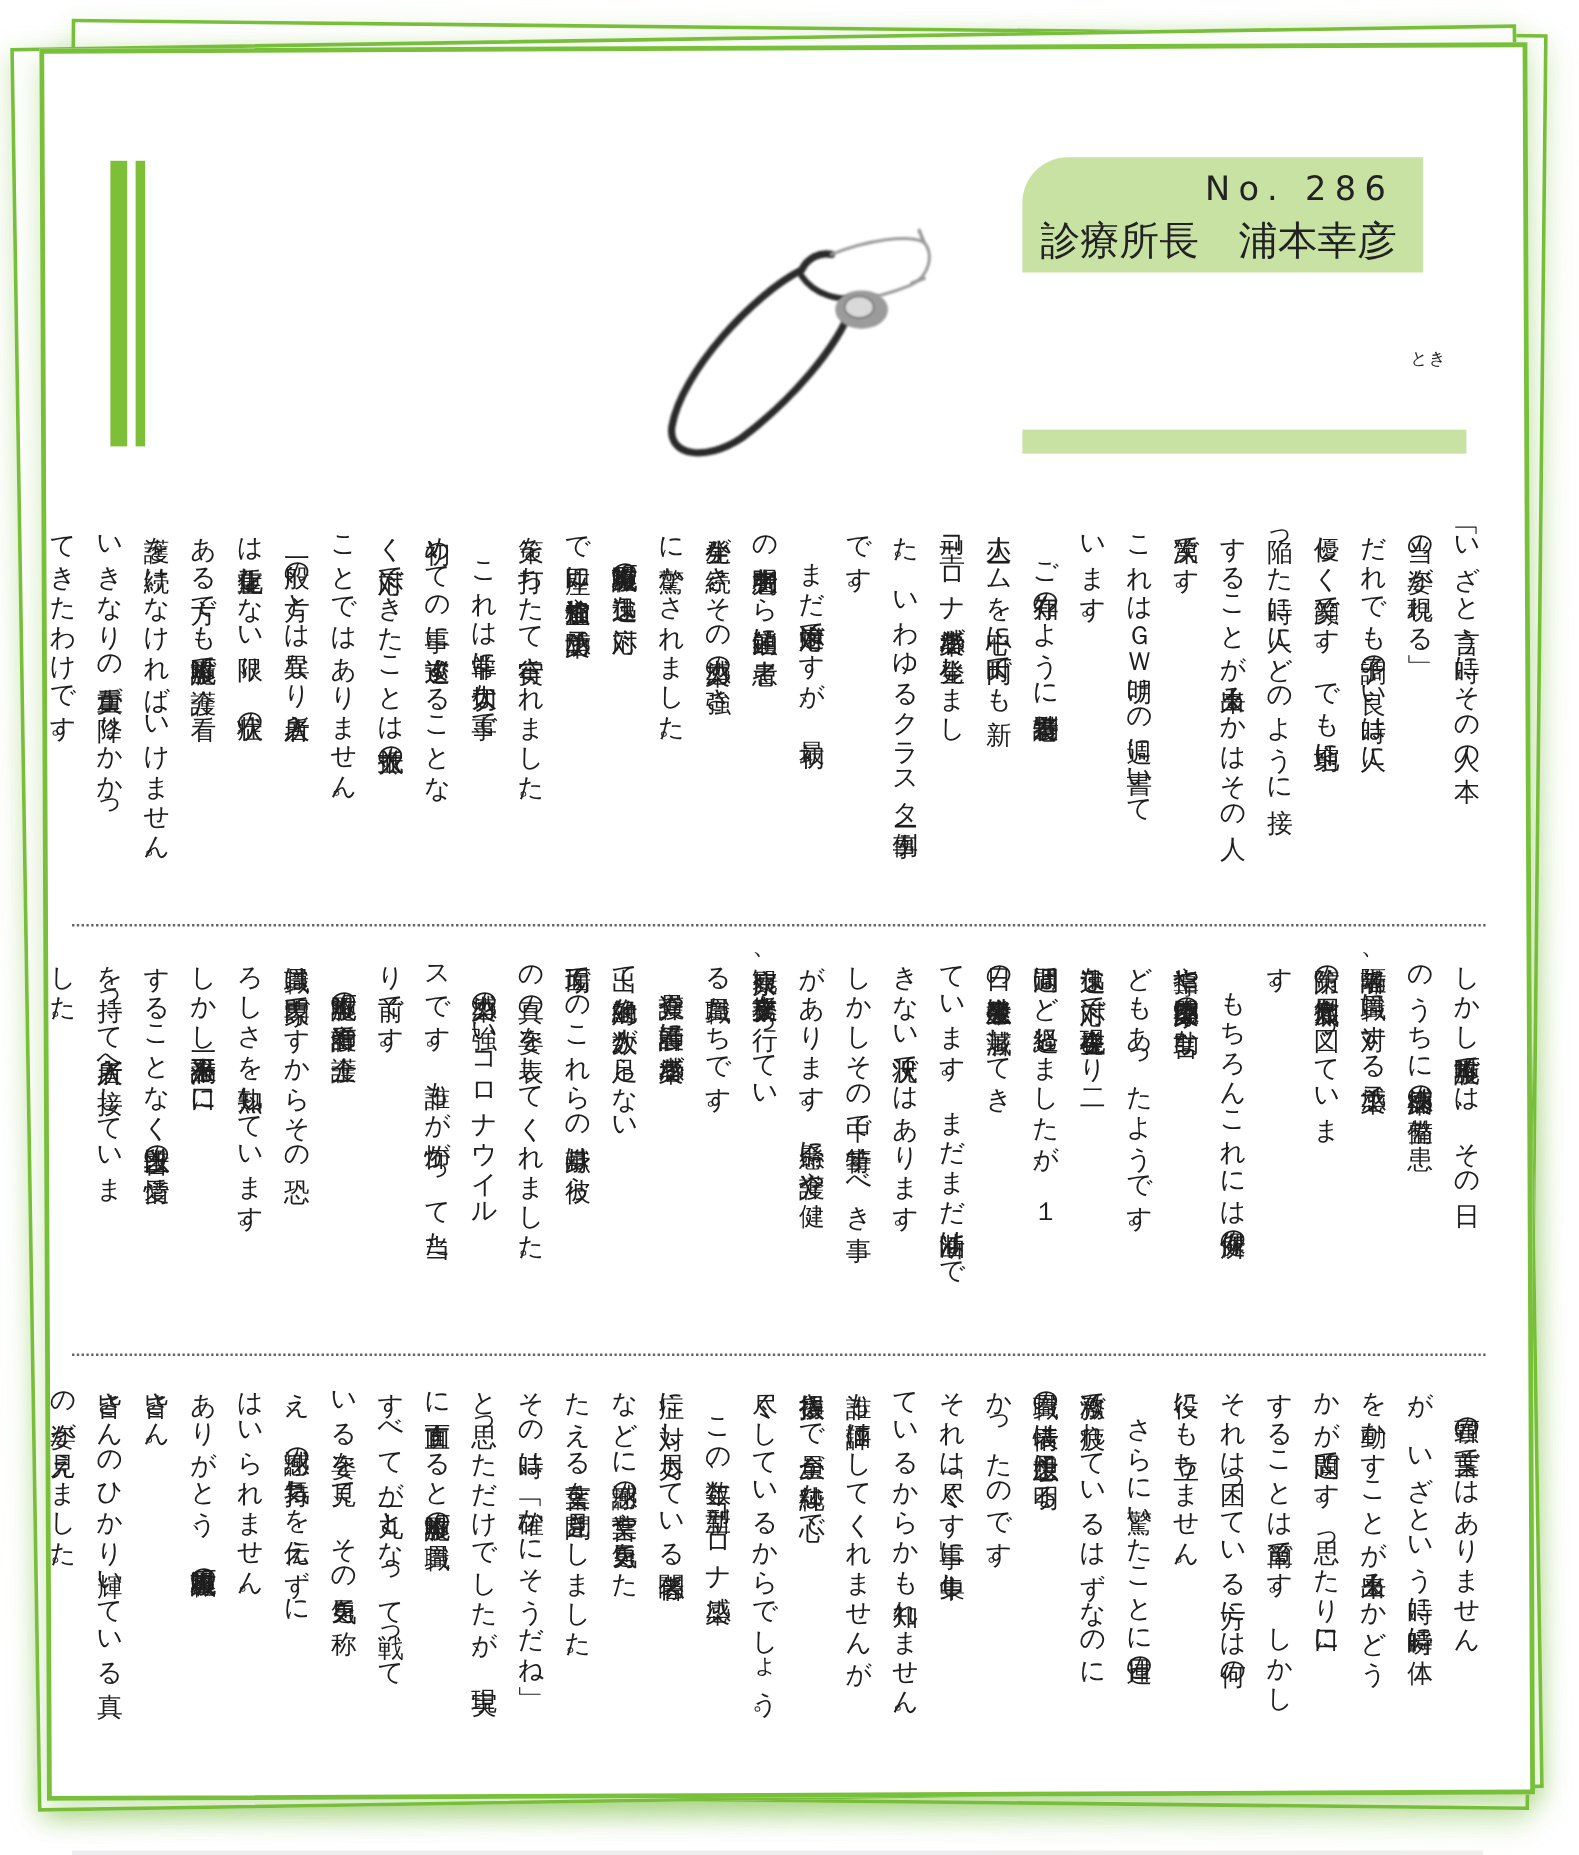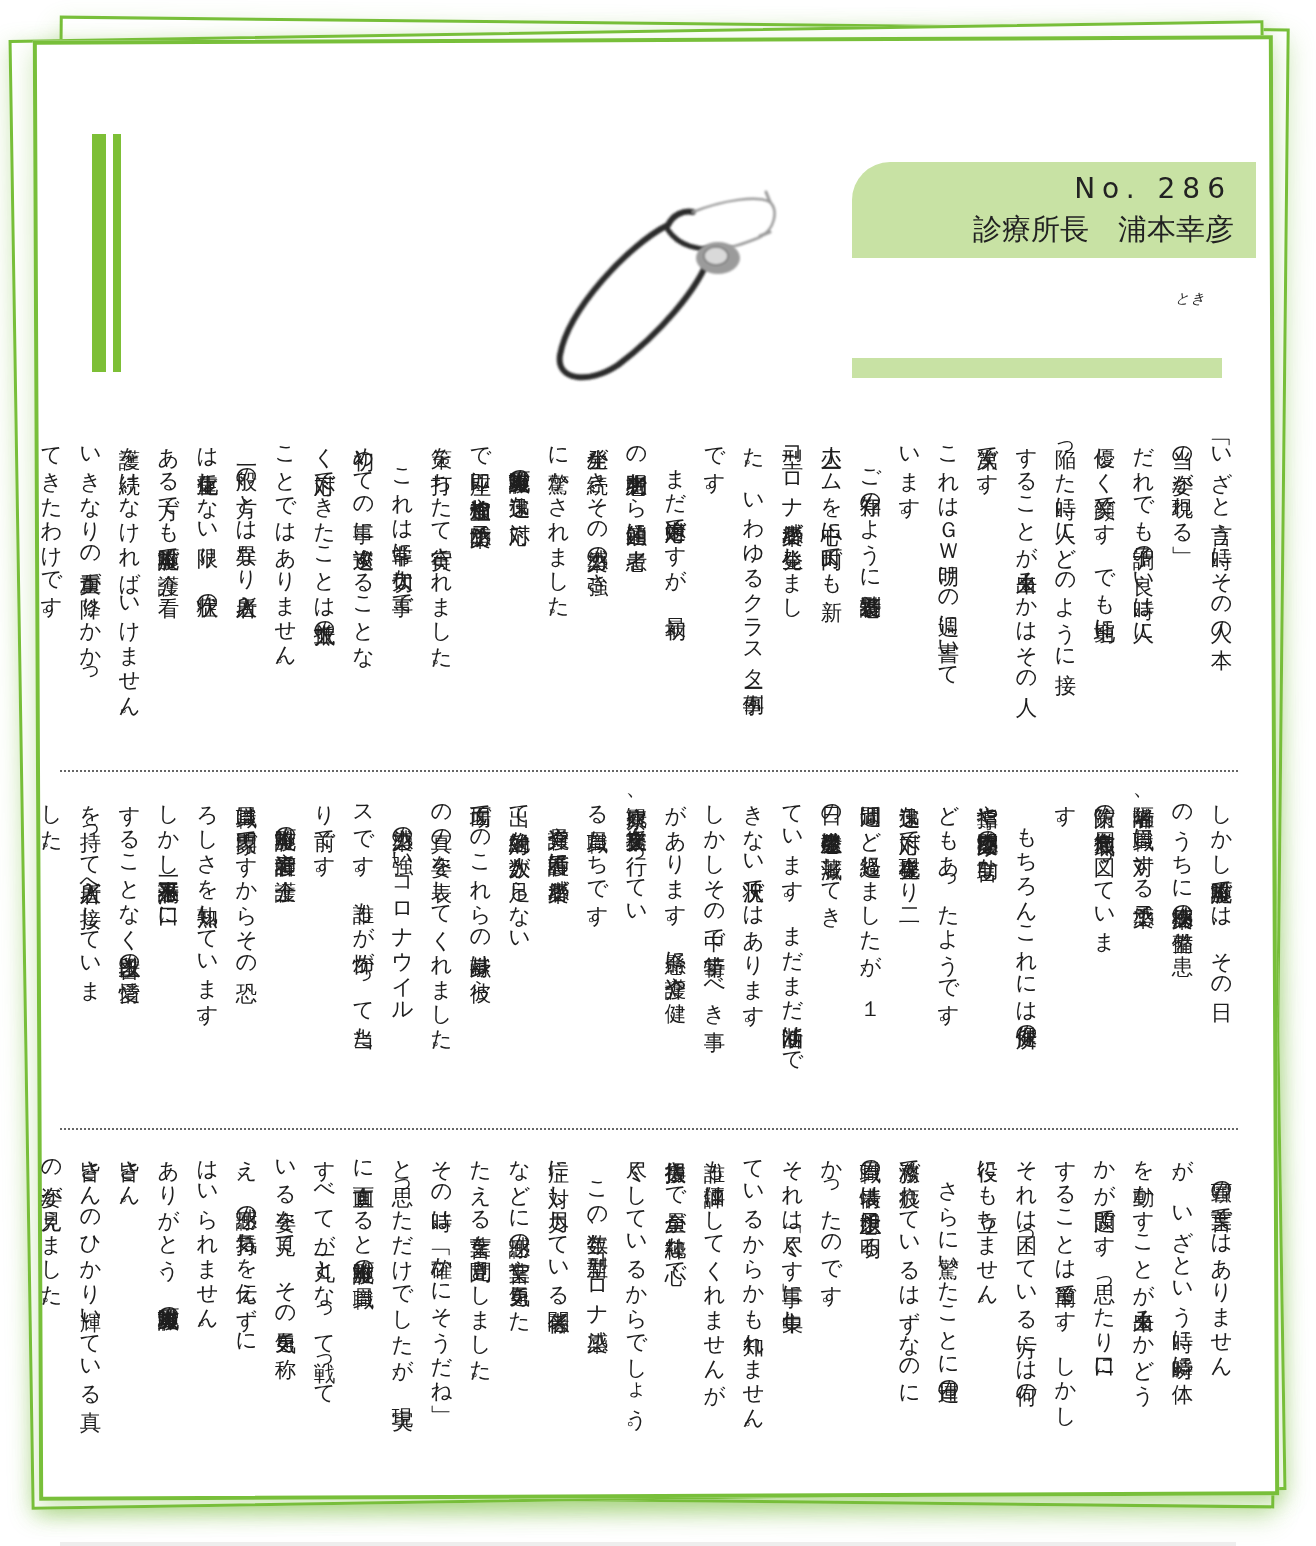--- a/index.html
+++ b/index.html
@@ -25,28 +25,28 @@
 
     .masthead { position: absolute; left: 130px; top: 145px; width: 420px; }
     .masthead .line { font-family: "DejaVu Sans", sans-serif; font-weight: bold; font-size: 96px;
                       line-height: 104px; letter-spacing: 6px; color: #7dbf36;
                       -webkit-text-stroke: 3px #ffffff;
                       text-shadow: 0 0 0 #fff, 3px 3px 0 #333, -3px 0 0 #3f7a1a, 0 -3px 0 #3f7a1a, 3px 0 0 #3f7a1a, 0 3px 0 #3f7a1a; }
     .masthead .line2 { padding-left: 16px; letter-spacing: 40px; }
 
     .stethoscope { position: absolute; left: 548px; top: 170px; width: 260px; height: 220px; }
 
-    .issue-box { position: absolute; left: 852px; top: 162px; width: 404px; height: 96px;
+    .issue-box { position: absolute; left: 852px; top: 131px; width: 334px; height: 96px;
                  background: #c8e2a4; border-top-left-radius: 38px; }
     .issue-no { position: absolute; right: 24px; top: 10px; font-family: "DejaVu Sans", sans-serif;
                 font-size: 28px; letter-spacing: 7px; color: #222; }
     .issue-author { position: absolute; right: 22px; top: 48px; font-family: "DejaVu Sans", sans-serif;
-                    font-size: 29px; color: #222; white-space: pre; }
-
-    .headline { position: absolute; left: 852px; top: 290px; width: 370px; height: 88px; font-style: italic; }
+                    font-size: 33px; color: #222; white-space: pre; }
+
+    .headline { position: absolute; left: 852px; top: 290px; width: 370px; height: 88px; }
     .headline-bar { position: absolute; left: 0; bottom: 0; width: 370px; height: 20px; background: #c8e2a4; }
     .headline-text { position: absolute; right: 6px; top: 18px; font-family: "DejaVu Sans", sans-serif;
                      font-weight: bold; font-size: 44px; letter-spacing: 14px; color: #1a1a1a; }
     .headline-ruby { position: absolute; right: 16px; top: 0px; font-family: "DejaVu Sans", sans-serif;
                      font-size: 14px; color: #222; letter-spacing: 1px; }
 
     .section { position: absolute; left: 58px; width: 1182px; }
     .section.s1 { top: 432px; height: 330px; }
     .section.s2 { top: 790px; height: 330px; }
     .section.s3 { top: 1145px; height: 330px; }

